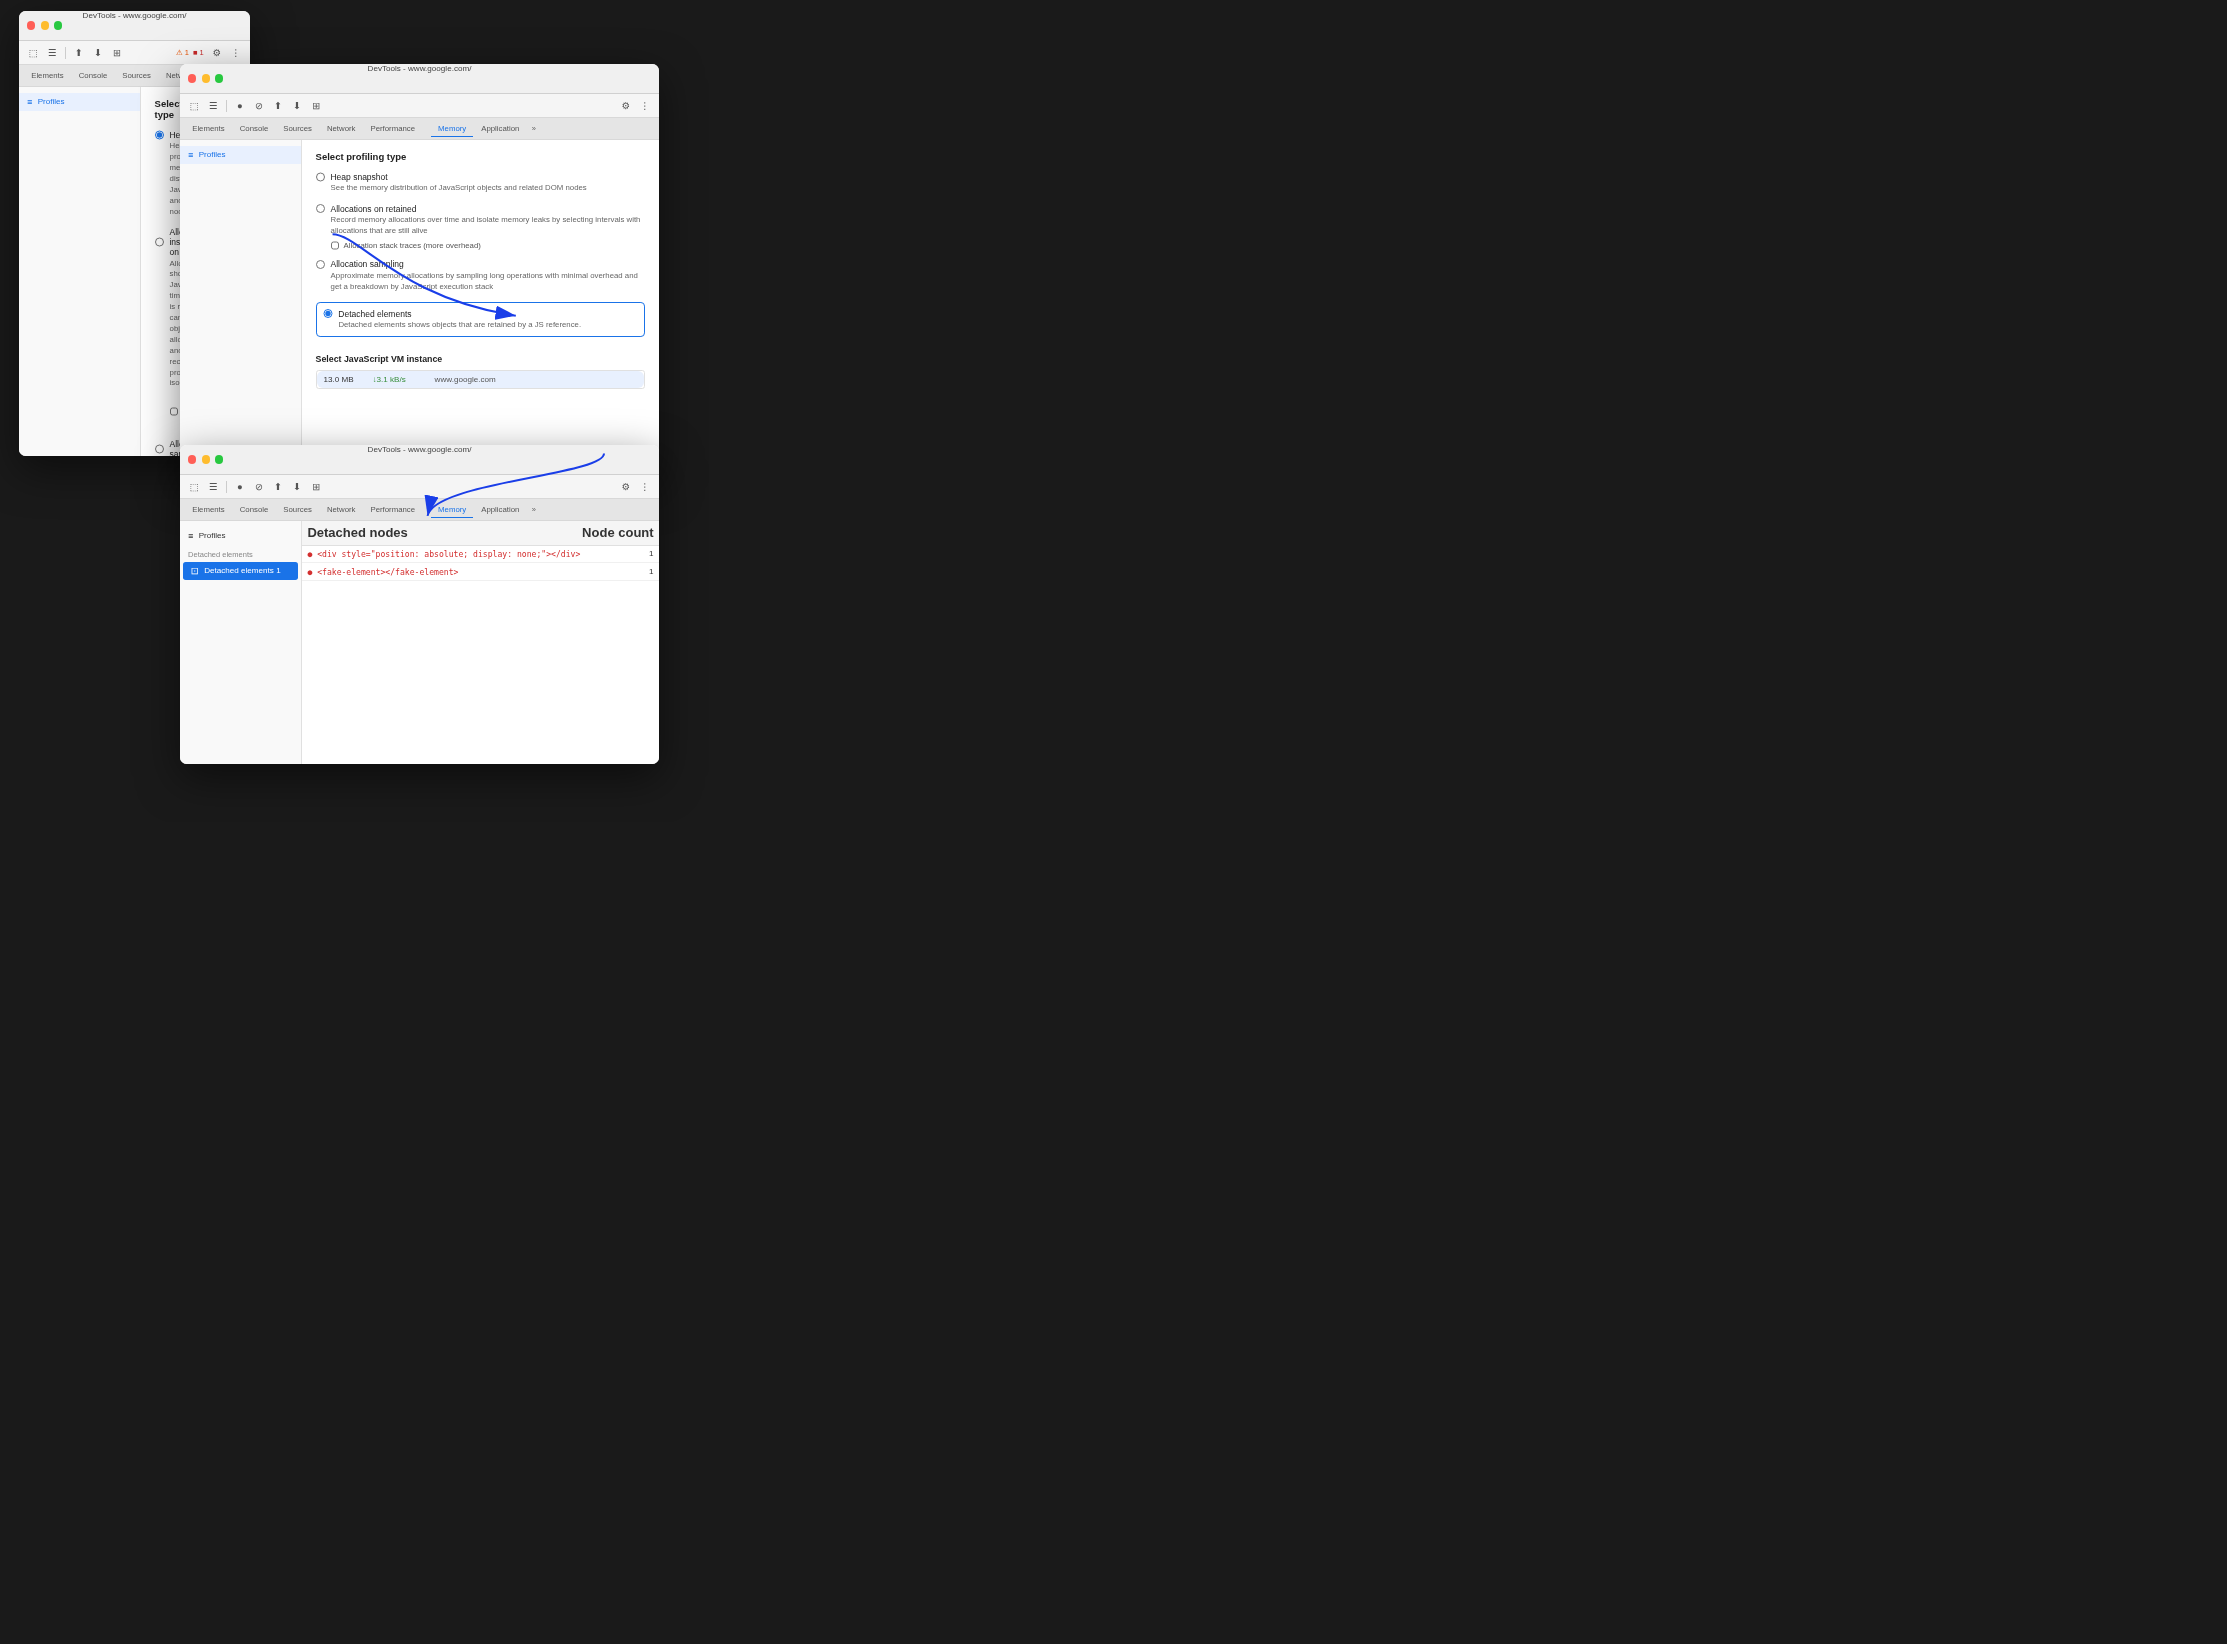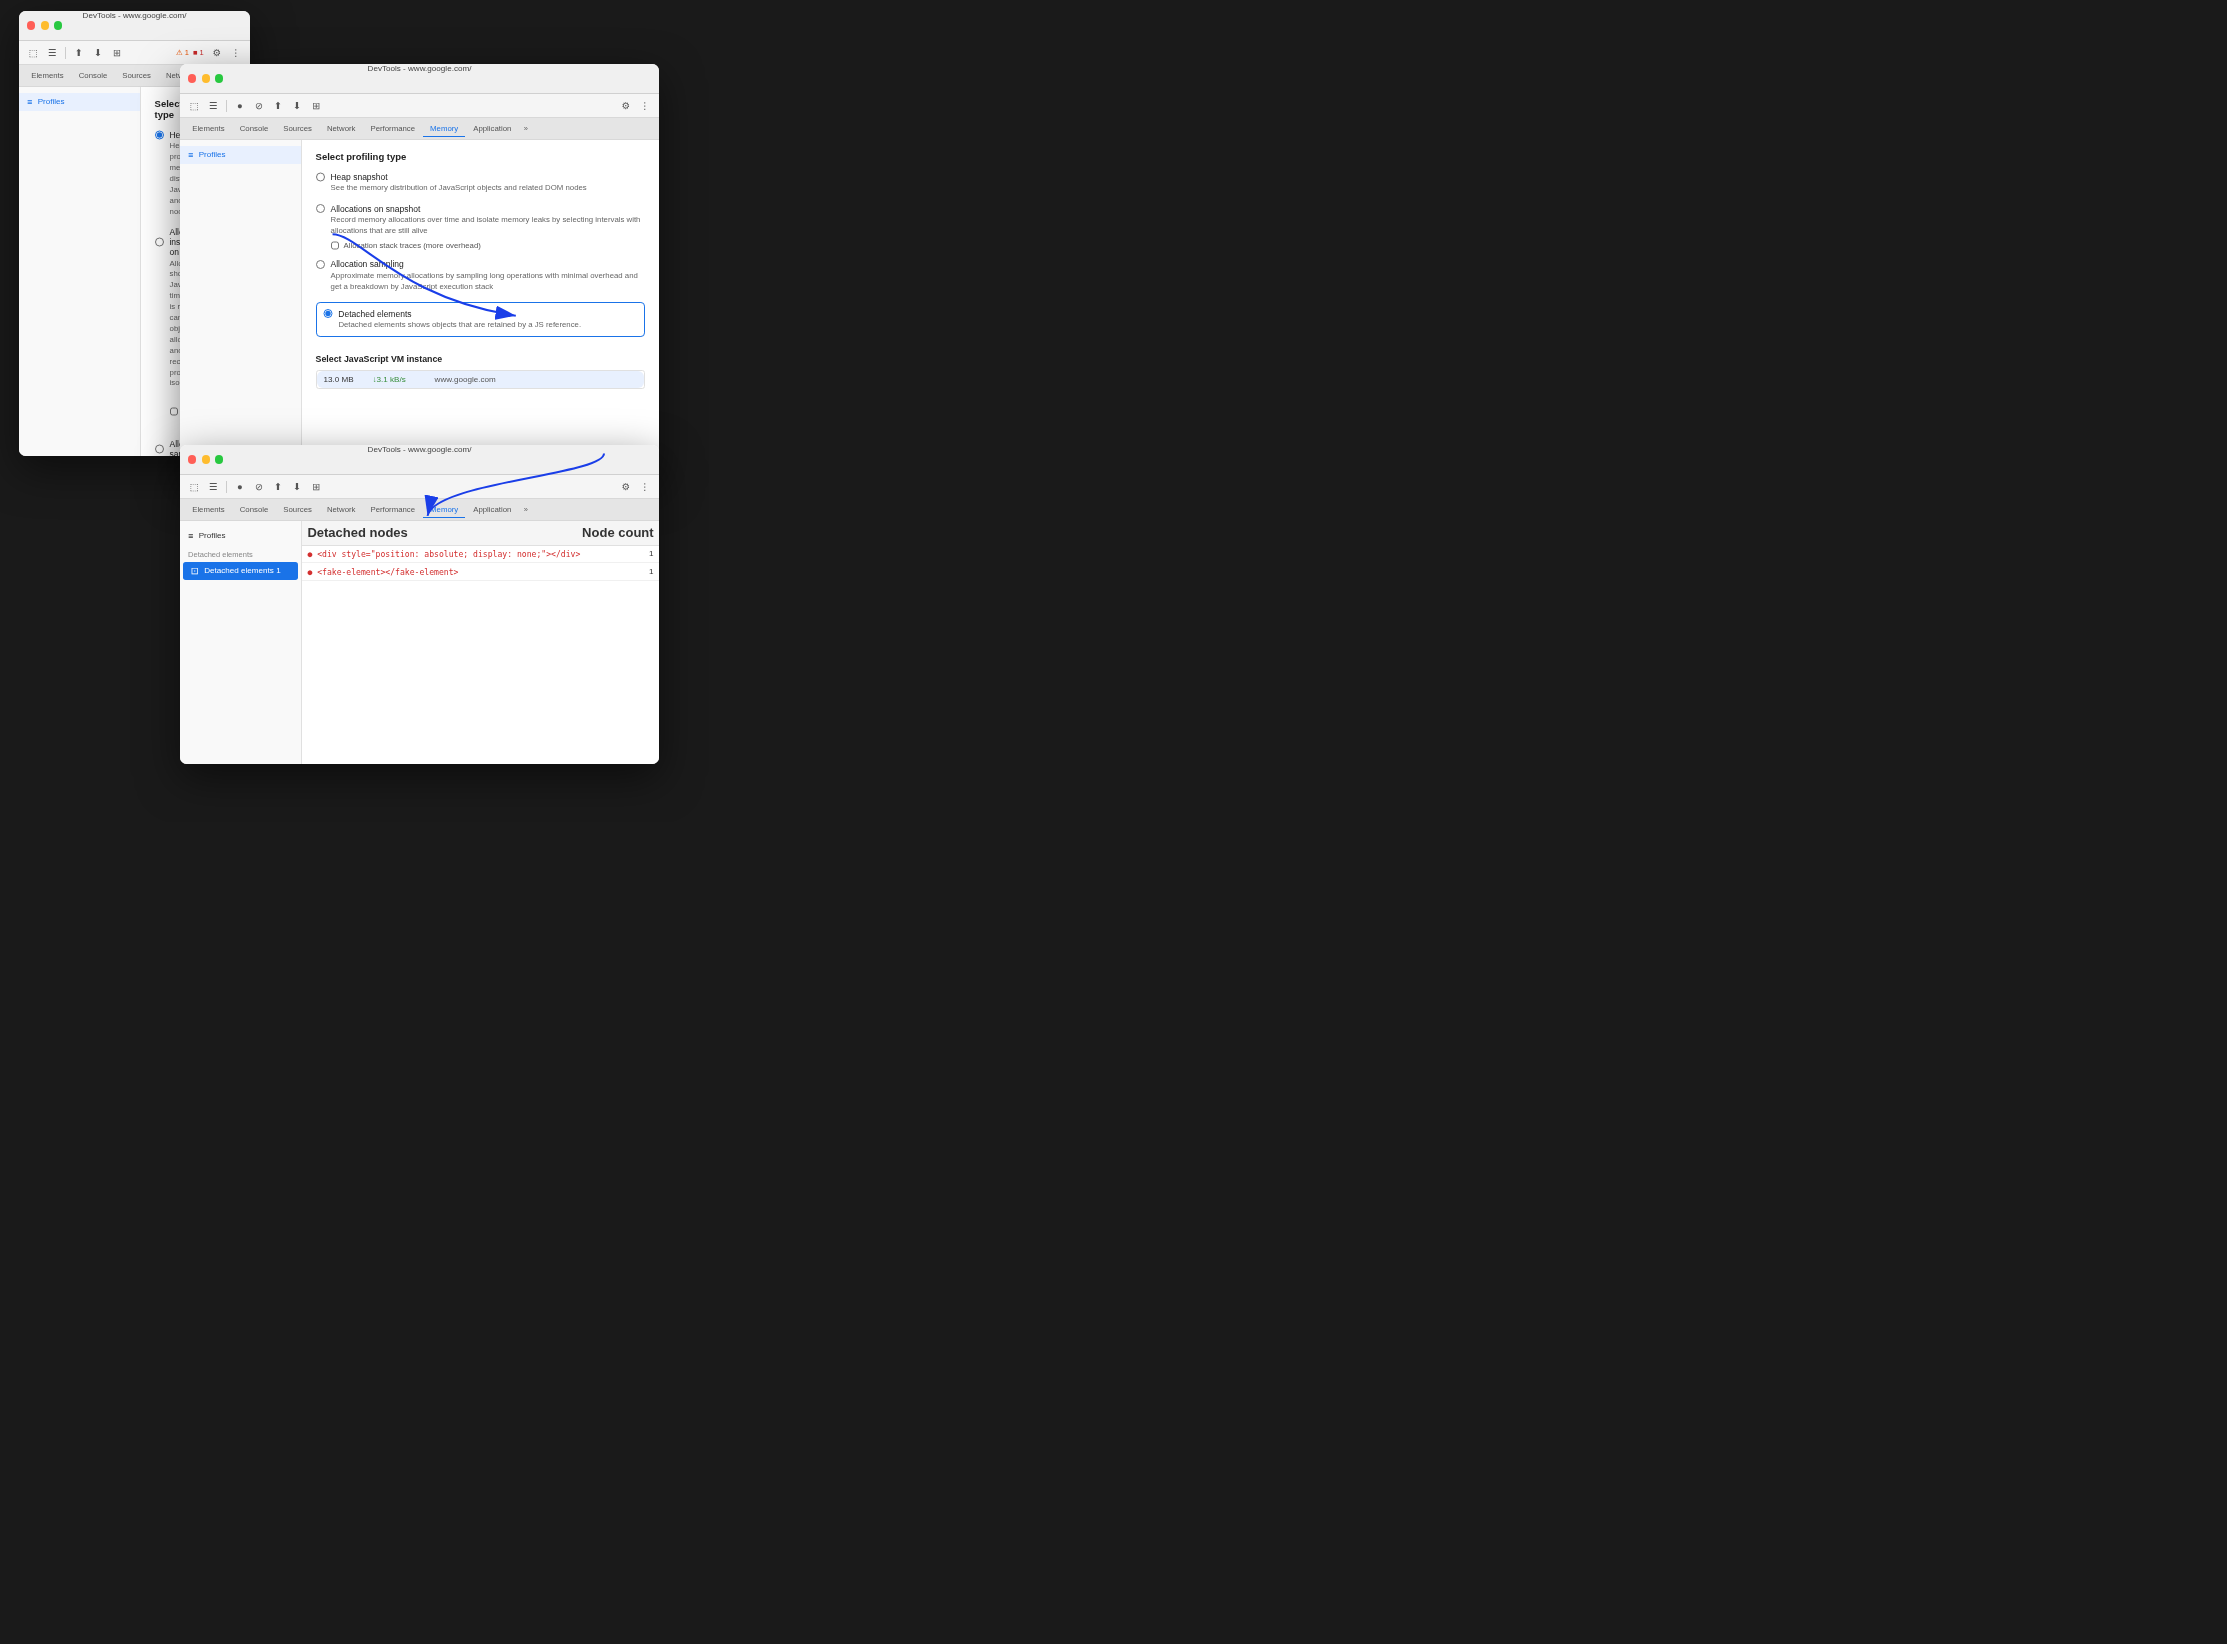--- a/index.html
+++ b/index.html
@@ -94,20 +94,21 @@
       font-size: 7.8px;
       color: #555;
       cursor: pointer;
       border-radius: 2.7px;
       white-space: nowrap;
     }
     .tab.active {
       color: #1a73e8;
       border-bottom: 1.4px solid #1a73e8;
       border-radius: 0;
+      margin-left: 8px;
     }
     .tab-more {
       font-size: 7.5px;
       color: #666;
       padding: 2.7px 4.1px;
       cursor: pointer;
     }
 
     
     .window-body {
@@ -464,21 +465,21 @@
         <label class="radio-label">
           <input type="radio" class="radio-input" name="profiling2" style="">
           <span>Heap snapshot</span>
         </label>
         <div class="radio-desc">See the memory distribution of JavaScript objects and related DOM nodes</div>
       </div>
 
       <div class="radio-option">
         <label class="radio-label">
           <input type="radio" class="radio-input" name="profiling2" style="">
-          <span>Allocations on snapshot</span>
+          <span>Allocations on retained</span>
         </label>
         <div class="radio-desc">Record memory allocations over time and isolate memory leaks by selecting intervals with allocations that are still alive</div>
         <div class="checkbox-row">
           <input type="checkbox" class="checkbox-input" style="">
           <span class="checkbox-label">Allocation stack traces (more overhead)</span>
         </div>
       </div>
 
       <div class="radio-option">
         <label class="radio-label">

